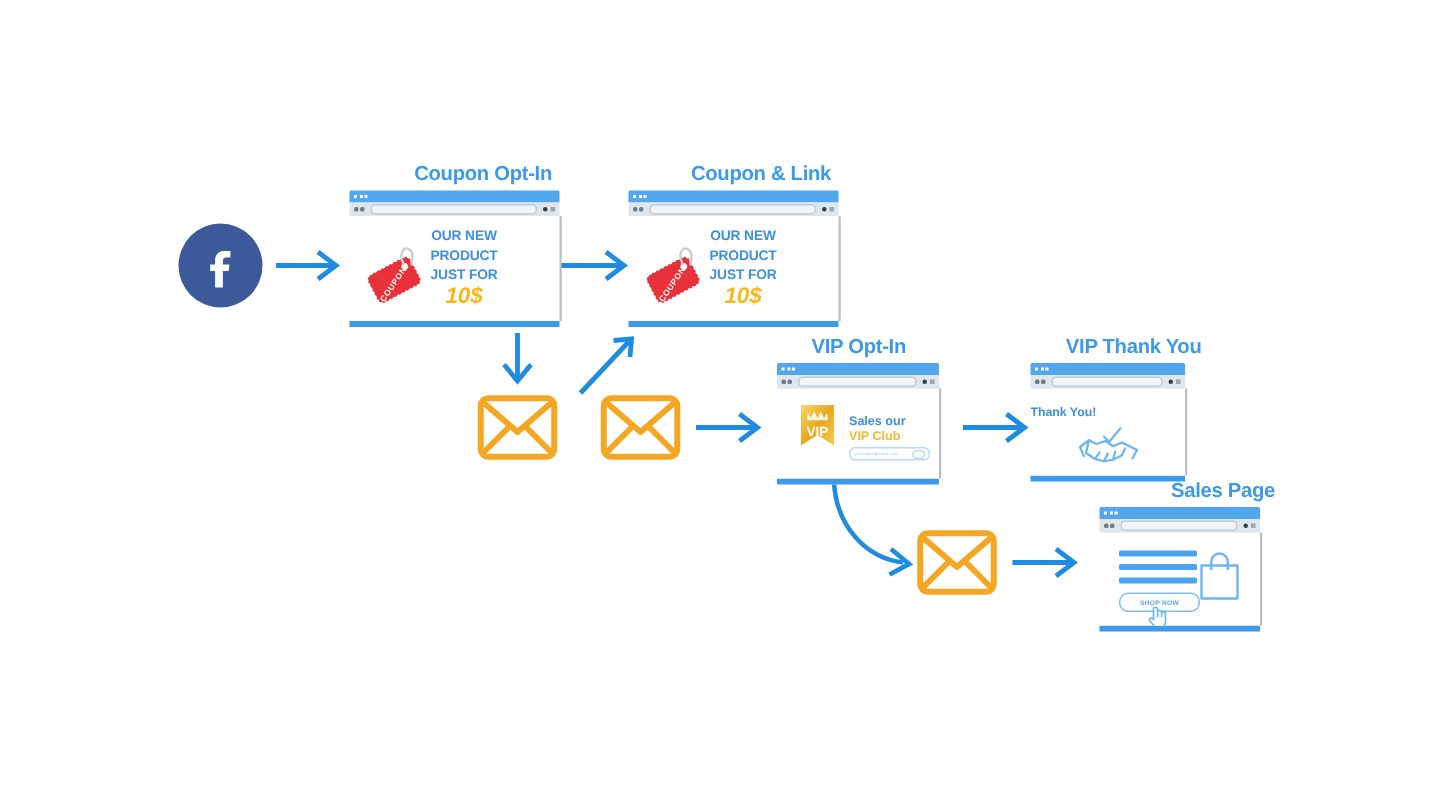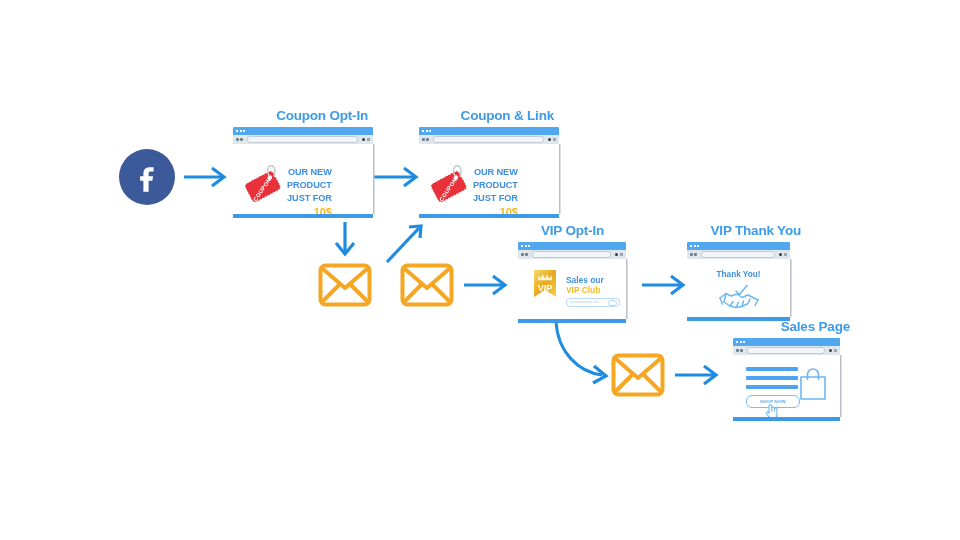--- a/index.html
+++ b/index.html
@@ -44,25 +44,25 @@
   .tb-right .bars{width:3px;height:3.5px;background:#9aa6b1;display:block;}
   .win-body{
     background:#ffffff;position:relative;overflow:hidden;
     box-shadow:1.5px 0 0 0 #b9bfc4;
   }
   .win-foot{height:3.5px;background:#3d9ae8;}
 
   
   .coupon-content{position:absolute;inset:0;display:flex;align-items:center;}
   .coupon-text{
-    position:absolute;left:54px;top:22px;
+    position:absolute;left:54px;top:7px;
     color:#3d8fe0;font-weight:bold;font-size:9.2px;line-height:13.2px;
-    text-align:right;letter-spacing:-0.1px;
-  }
-  .coupon-price{color:#f7b81c;font-size:11px;}
+    text-align:center;letter-spacing:-0.1px;
+  }
+  .coupon-price{color:#f7b81c;font-style:italic;font-size:15px;}
 
   
   .vip-content{position:absolute;inset:0;}
   .vip-badge{position:absolute;left:14px;top:10px;}
   .vip-text{position:absolute;left:48px;top:16px;}
   .vip-line1{color:#3d8fe0;font-weight:bold;font-size:8.4px;line-height:10px;}
   .vip-line2{color:#f0bb2e;font-weight:bold;font-size:8.4px;line-height:10px;}
   .vip-input{
     margin-top:2.5px;width:52px;height:7px;border:0.6px solid #b9d9f5;
     border-radius:4px;background:#ffffff;position:relative;
@@ -71,21 +71,21 @@
   .vip-input .ph{
     font-size:2.6px;color:#9fc6ea;margin-left:3px;letter-spacing:0.15px;
     white-space:nowrap;overflow:hidden;
   }
   .vip-input .go{
     position:absolute;right:2px;top:1.3px;width:7px;height:4px;
     border:0.5px solid #b9d9f5;border-radius:3px;
   }
 
   
-  .ty-content{position:absolute;inset:0;text-align:center;}
+  .ty-content{position:absolute;inset:0;text-align:left;}
   .ty-text{
     color:#3d8fe0;font-weight:bold;font-size:8.2px;margin-top:11px;
   }
 
   
   .sp-content{position:absolute;inset:0;}
   .sp-lines{position:absolute;left:13px;top:12px;}
   .sp-lines i{display:block;width:52px;height:4px;background:#4da3f0;
     border-radius:1px;margin-bottom:5px;}
   .sp-btn{

